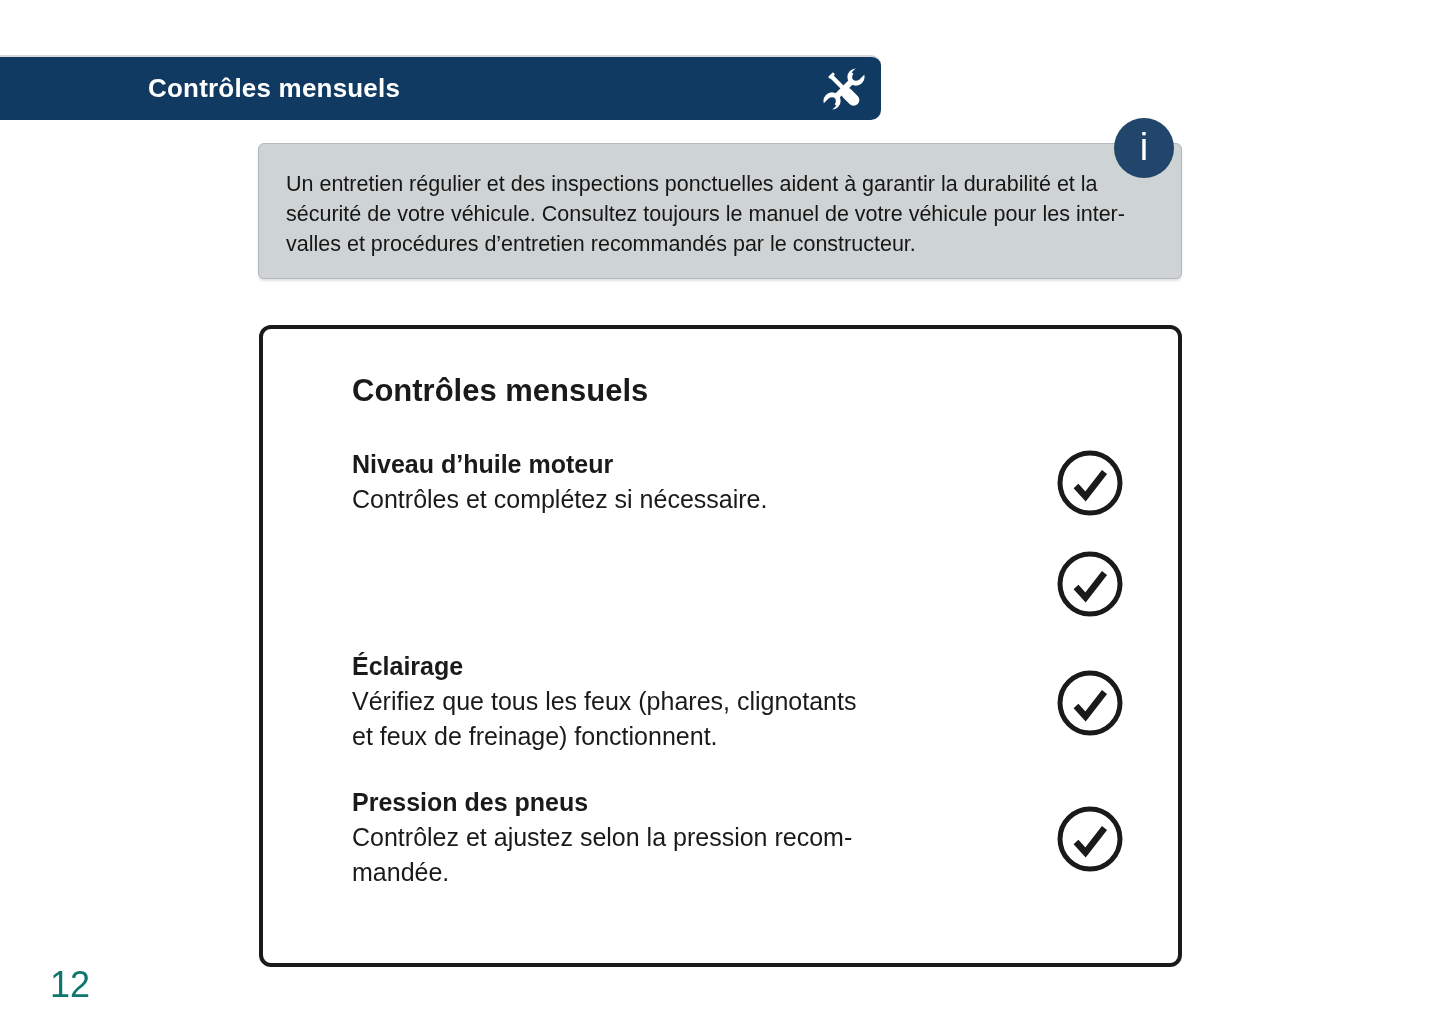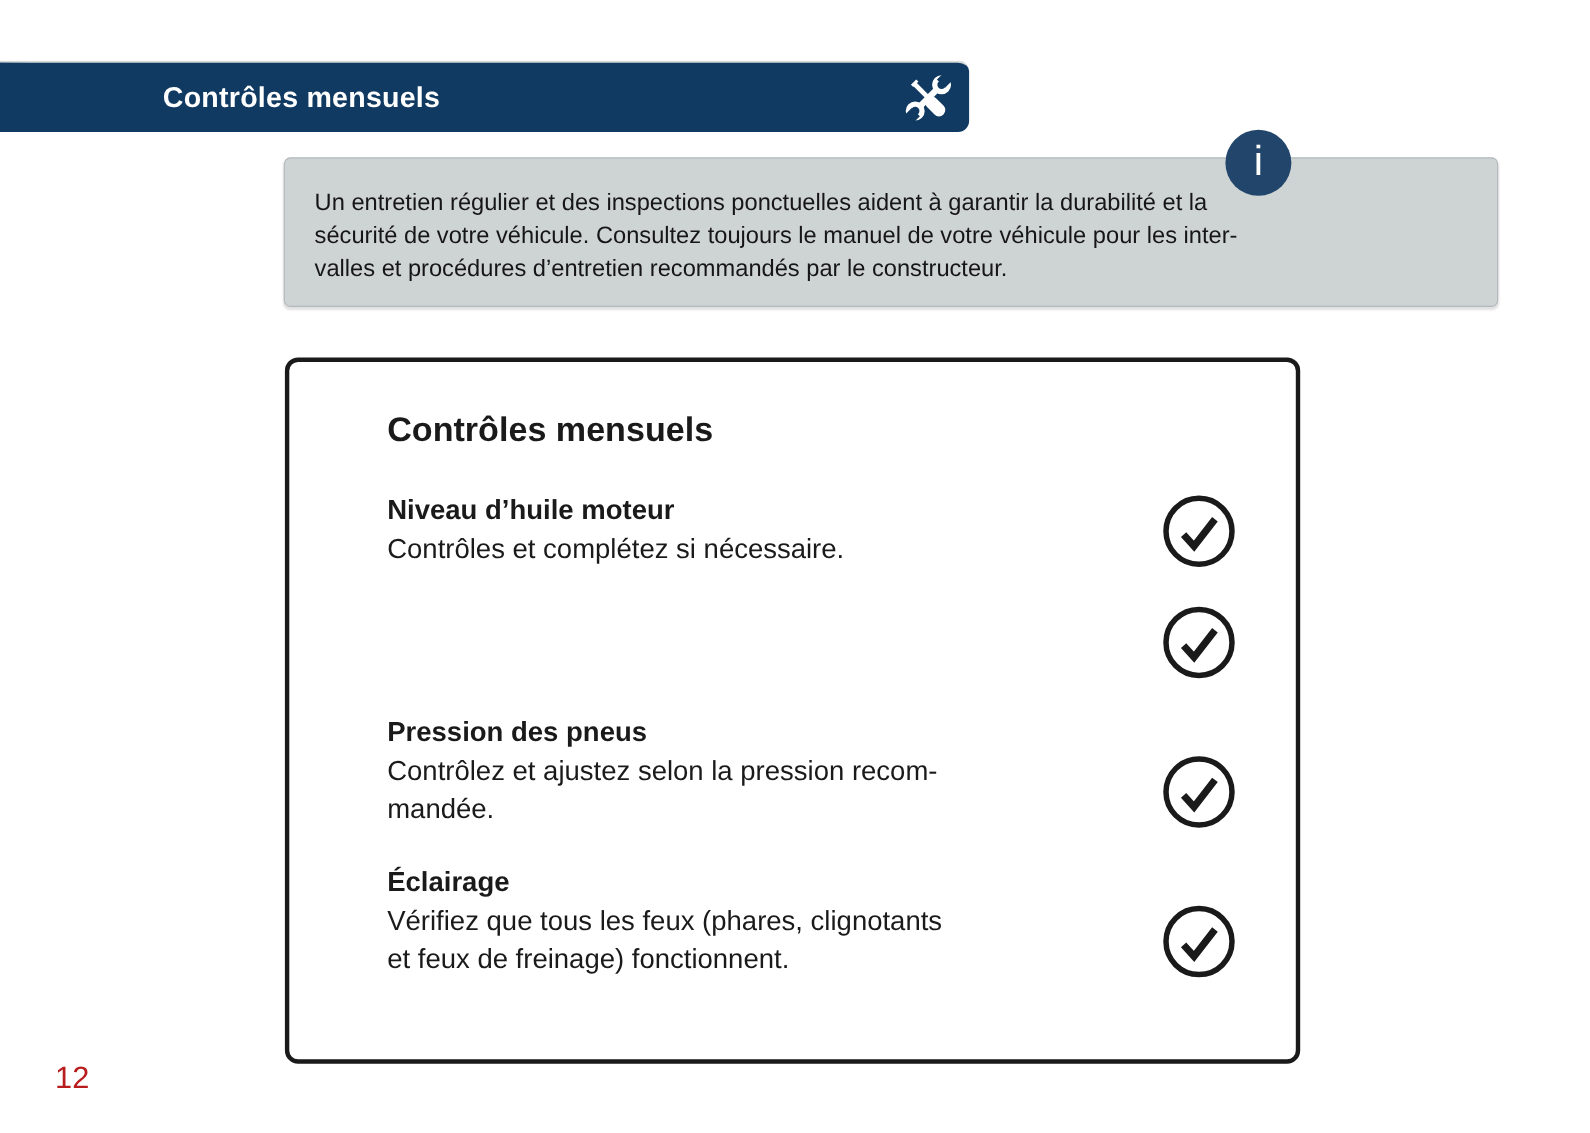--- a/index.html
+++ b/index.html
@@ -35,21 +35,21 @@
     position: absolute;
     right: 14px; top: 50%;
     transform: translateY(-50%);
     width: 46px; height: 46px;
   }
 
   
   .info-box {
     position: absolute;
     left: 258px; top: 143px;
-    width: 1104px; height: 136px;
+    width: 924px; height: 136px;
     background: #ced3d4;
     border: 1px solid #b3b9ba;
     border-radius: 6px;
     box-sizing: border-box;
     box-shadow: 0 2px 2px rgba(0,0,0,0.12);
   }
   .info-text {
     margin: 0;
     padding: 25px 30px 0 27px;
     font-size: 21.5px;
@@ -85,21 +85,21 @@
   }
   .checklist-title {
     margin: 44px 0 0 89px;
     font-size: 31px;
     font-weight: bold;
   }
   .checklist-items { margin-top: 38px; }
   .checklist-item {
     display: flex;
     justify-content: space-between;
-    align-items: flex-end;
+    align-items: center;
     padding: 0 54px 0 89px;
   }
   .checklist-item + .checklist-item { margin-top: 31px; }
   .item-text { width: 620px; }
   .item-title {
     margin: 0;
     font-size: 25px;
     font-weight: bold;
     line-height: 35px;
   }
@@ -109,22 +109,22 @@
     font-weight: 400;
     line-height: 35px;
     white-space: pre-line;
   }
   .check-icon { flex: 0 0 auto; width: 68px; height: 68px; margin-top: 2px; }
 
   
   .page-number {
     position: absolute;
     left: 50px; top: 964px;
-    font-size: 28px;
-    color: #b91c1c;
+    font-size: 36px;
+    color: #0f766e;
   }
 </style>
 </head>
 <body>
 
 <div class="page">
 
   <div class="header-bar">
     <span class="header-title">Contrôles mensuels</span>
     <span class="header-tools">
@@ -174,44 +174,44 @@
         <span class="check-icon">
           <svg viewBox="0 0 68 68" width="68" height="68" aria-hidden="true">
             <circle cx="34" cy="34" r="30" fill="none" stroke="#1a1a1a" stroke-width="5"></circle>
             <path d="M20 37 L29.5 47.5 L48.5 23" fill="none" stroke="#1a1a1a" stroke-width="6.5"></path>
           </svg>
         </span>
       </div>
 
       <div class="checklist-item">
         <div class="item-text">
+          <h3 class="item-title">Éclairage</h3>
+          <p class="item-desc">Vérifiez que tous les feux (phares, clignotants
+et feux de freinage) fonctionnent.</p>
+        </div>
+        <span class="check-icon">
+          <svg viewBox="0 0 68 68" width="68" height="68" aria-hidden="true">
+            <circle cx="34" cy="34" r="30" fill="none" stroke="#1a1a1a" stroke-width="5"></circle>
+            <path d="M20 37 L29.5 47.5 L48.5 23" fill="none" stroke="#1a1a1a" stroke-width="6.5"></path>
+          </svg>
+        </span>
+      </div>
+
+      <div class="checklist-item">
+        <div class="item-text">
           <h3 class="item-title">Pression des pneus</h3>
           <p class="item-desc">Contrôlez et ajustez selon la pression recom-
 mandée.</p>
         </div>
         <span class="check-icon">
           <svg viewBox="0 0 68 68" width="68" height="68" aria-hidden="true">
             <circle cx="34" cy="34" r="30" fill="none" stroke="#1a1a1a" stroke-width="5"></circle>
             <path d="M20 37 L29.5 47.5 L48.5 23" fill="none" stroke="#1a1a1a" stroke-width="6.5"></path>
           </svg>
         </span>
       </div>
 
-      <div class="checklist-item">
-        <div class="item-text">
-          <h3 class="item-title">Éclairage</h3>
-          <p class="item-desc">Vérifiez que tous les feux (phares, clignotants
-et feux de freinage) fonctionnent.</p>
-        </div>
-        <span class="check-icon">
-          <svg viewBox="0 0 68 68" width="68" height="68" aria-hidden="true">
-            <circle cx="34" cy="34" r="30" fill="none" stroke="#1a1a1a" stroke-width="5"></circle>
-            <path d="M20 37 L29.5 47.5 L48.5 23" fill="none" stroke="#1a1a1a" stroke-width="6.5"></path>
-          </svg>
-        </span>
-      </div>
-
     </div>
   </div>
 
   <div class="page-number">12</div>
 
 </div>
 
 </body></html>

